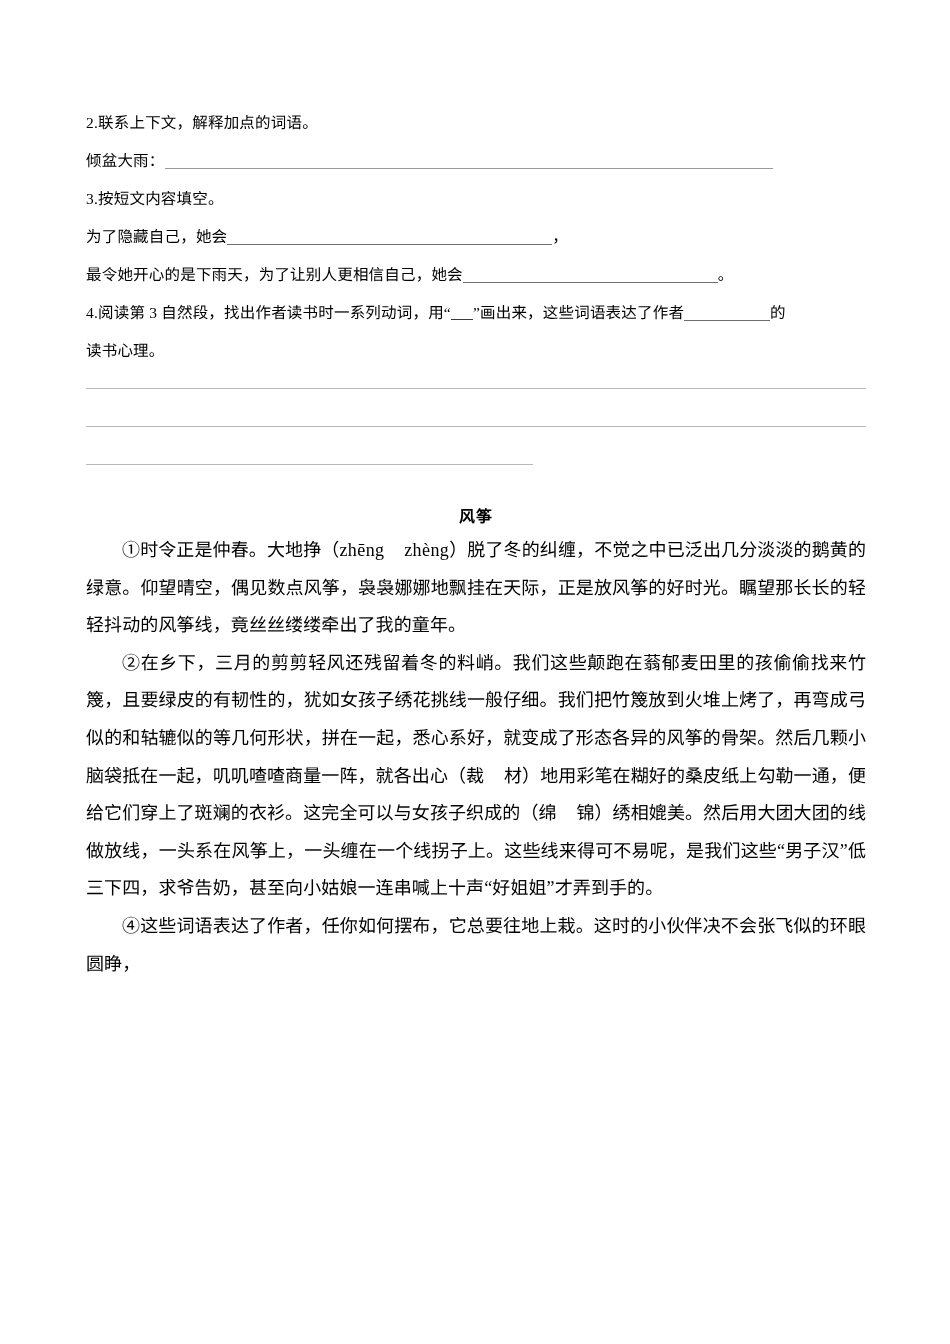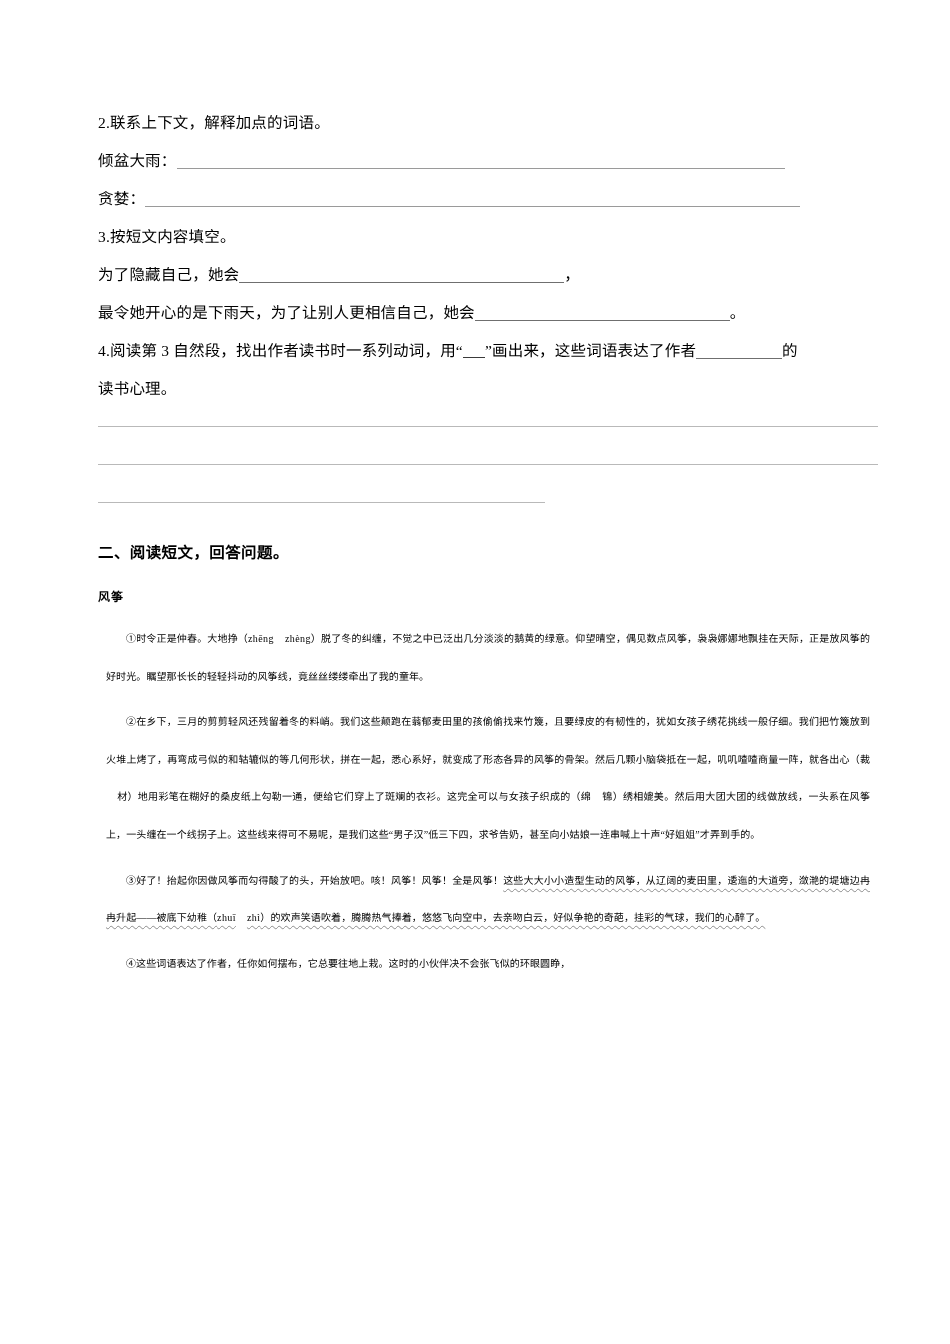--- a/index.html
+++ b/index.html
@@ -11,21 +11,21 @@
   body {
     width: 950px;
     height: 1344px;
     position: relative;
     font-family: "Liberation Serif", "DejaVu Serif", serif;
     color: #000000;
     overflow: hidden;
   }
   .page {
     position: absolute;
-    left: 12px;
+    left: 0;
     top: 0;
     width: 920px;
     height: 1344px;
     padding: 4px;
     box-sizing: border-box;
   }
   .content {
     position: absolute;
     left: 86px;
     top: 104px;
@@ -80,34 +80,34 @@
     line-height: 26px;
     margin-top: 28px;
     letter-spacing: 0.4px;
   }
 
   
   .passage {
     margin-top: 16px;
   }
   .passage-title {
-    text-align: left;
-    font-size: 12px;
+    text-align: center;
+    font-size: 16px;
     font-weight: bold;
     line-height: 30px;
     letter-spacing: 1px;
   }
   .para {
-    font-size: 10px;
+    font-size: 18px;
     line-height: 37.6px;
     text-align: justify;
     text-justify: inter-ideograph;
     text-indent: 2em;
     letter-spacing: 0.1px;
-    margin: 8px;
+    margin: 0;
   }
   .pinyin {
     font-family: "Liberation Serif", "DejaVu Serif", serif;
     letter-spacing: 0.4px;
   }
   .gapsp { display: inline-block; width: 1.1em; }
 
   
   .wavy {
     text-decoration: underline;
@@ -122,23 +122,20 @@
 
 <div class="page">
   <div class="content">
 
     <div class="qline">2.联系上下文，解释加点的词语。</div>
 
     <div class="qline">
       <span>倾盆大雨：</span><span class="blank" style="width:608px"></span>
     </div>
 
-    <div class="qline">
-      <span>贪婪：</span><span class="blank" style="width:655px"></span>
-    </div>
 
     <div class="qline">3.按短文内容填空。</div>
 
 
     <div class="qline">
       <span>为了隐藏自己，她会</span><span class="blank-inline" style="width:325px"></span><span>，</span>
     </div>
 
     <div class="qline">
       <span>最令她开心的是下雨天，为了让别人更相信自己，她会</span><span class="blank-inline" style="width:255px"></span><span>。</span>
@@ -149,36 +146,32 @@
     </div>
     <div class="qline">读书心理。</div>
 
 
     <div class="answer-rules">
       <div class="rule full"></div>
       <div class="rule full"></div>
       <div class="rule short"></div>
     </div>
 
-    <div class="section-heading">二、阅读短文，回答问题。</div>
 
     <div class="passage">
       <div class="passage-title">风筝</div>
 
       <p class="para">
         <span>①</span><span>时令正是仲春。大地挣（</span><span class="pinyin">zhēng</span><span class="gapsp"></span><span class="pinyin">zhèng</span><span>）脱了冬的纠缠，不觉之中已泛出几分淡淡的鹅黄的绿意。仰望晴空，偶见数点风筝，袅袅娜娜地飘挂在天际，正是放风筝的好时光。瞩望那长长的轻轻抖动的风筝线，竟丝丝缕缕牵出了我的童年。</span>
       </p>
 
       <p class="para">
         <span>②</span><span>在乡下，三月的剪剪轻风还残留着冬的料峭。我们这些颠跑在蓊郁麦田里的孩偷偷找来竹篾，且要绿皮的有韧性的，犹如女孩子绣花挑线一般仔细。我们把竹篾放到火堆上烤了，再弯成弓似的和轱辘似的等几何形状，拼在一起，悉心系好，就变成了形态各异的风筝的骨架。然后几颗小脑袋抵在一起，叽叽喳喳商量一阵，就各出心（裁</span><span class="gapsp"></span><span>材）地用彩笔在糊好的桑皮纸上勾勒一通，便给它们穿上了斑斓的衣衫。这完全可以与女孩子织成的（绵</span><span class="gapsp"></span><span>锦）绣相媲美。然后用大团大团的线做放线，一头系在风筝上，一头缠在一个线拐子上。这些线来得可不易呢，是我们这些“男子汉”低三下四，求爷告奶，甚至向小姑娘一连串喊上十声“好姐姐”才弄到手的。</span>
       </p>
 
-      <p class="para">
-        <span>③</span><span>好了！抬起你因做风筝而勾得酸了的头，开始放吧。咳！风筝！风筝！全是风筝！</span><span class="wavy">这些大大小小造型生动的风筝，从辽阔的麦田里，逶迤的大道旁，潋滟的堤塘边冉冉升起——被底下幼稚（</span><span class="wavy pinyin">zhuī</span><span class="wavy gapsp"></span><span class="wavy pinyin">zhì</span><span class="wavy">）的欢声笑语吹着，腾腾热气捧着，悠悠飞向空中，去亲吻白云，好似争艳的奇葩，挂彩的气球，我们的心醉了。</span>
-      </p>
 
       <p class="para">
         <span>④</span><span>这些词语表达了作者，任你如何摆布，它总要往地上栽。这时的小伙伴决不会张飞似的环眼圆睁，</span>
       </p>
     </div>
 
   </div>
 </div>
 
 </body></html>

